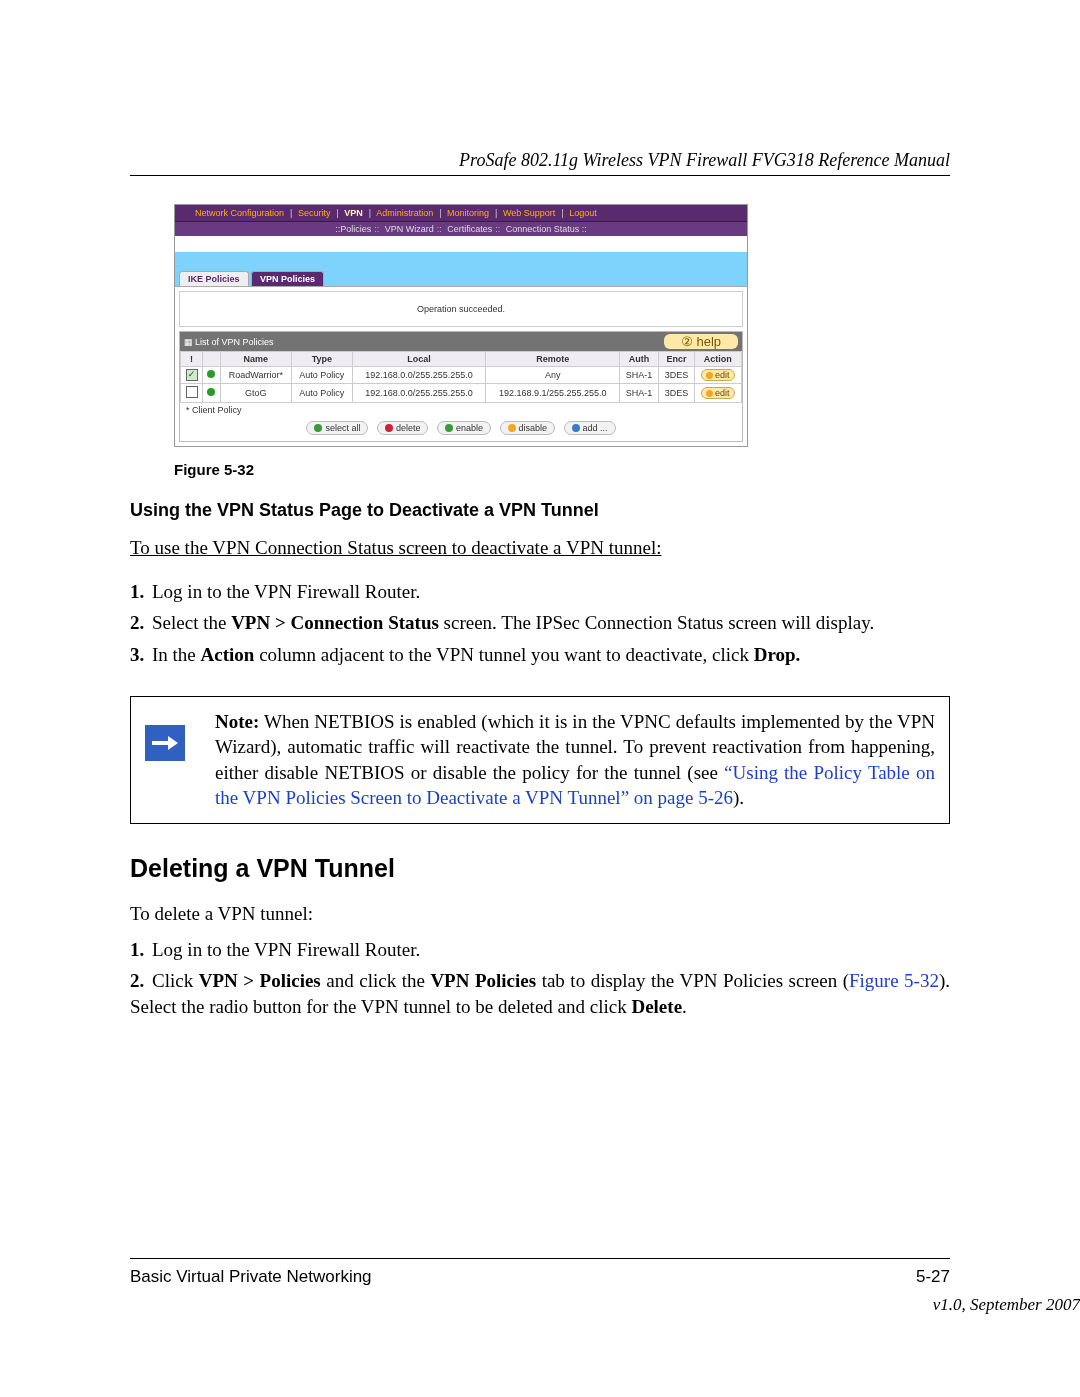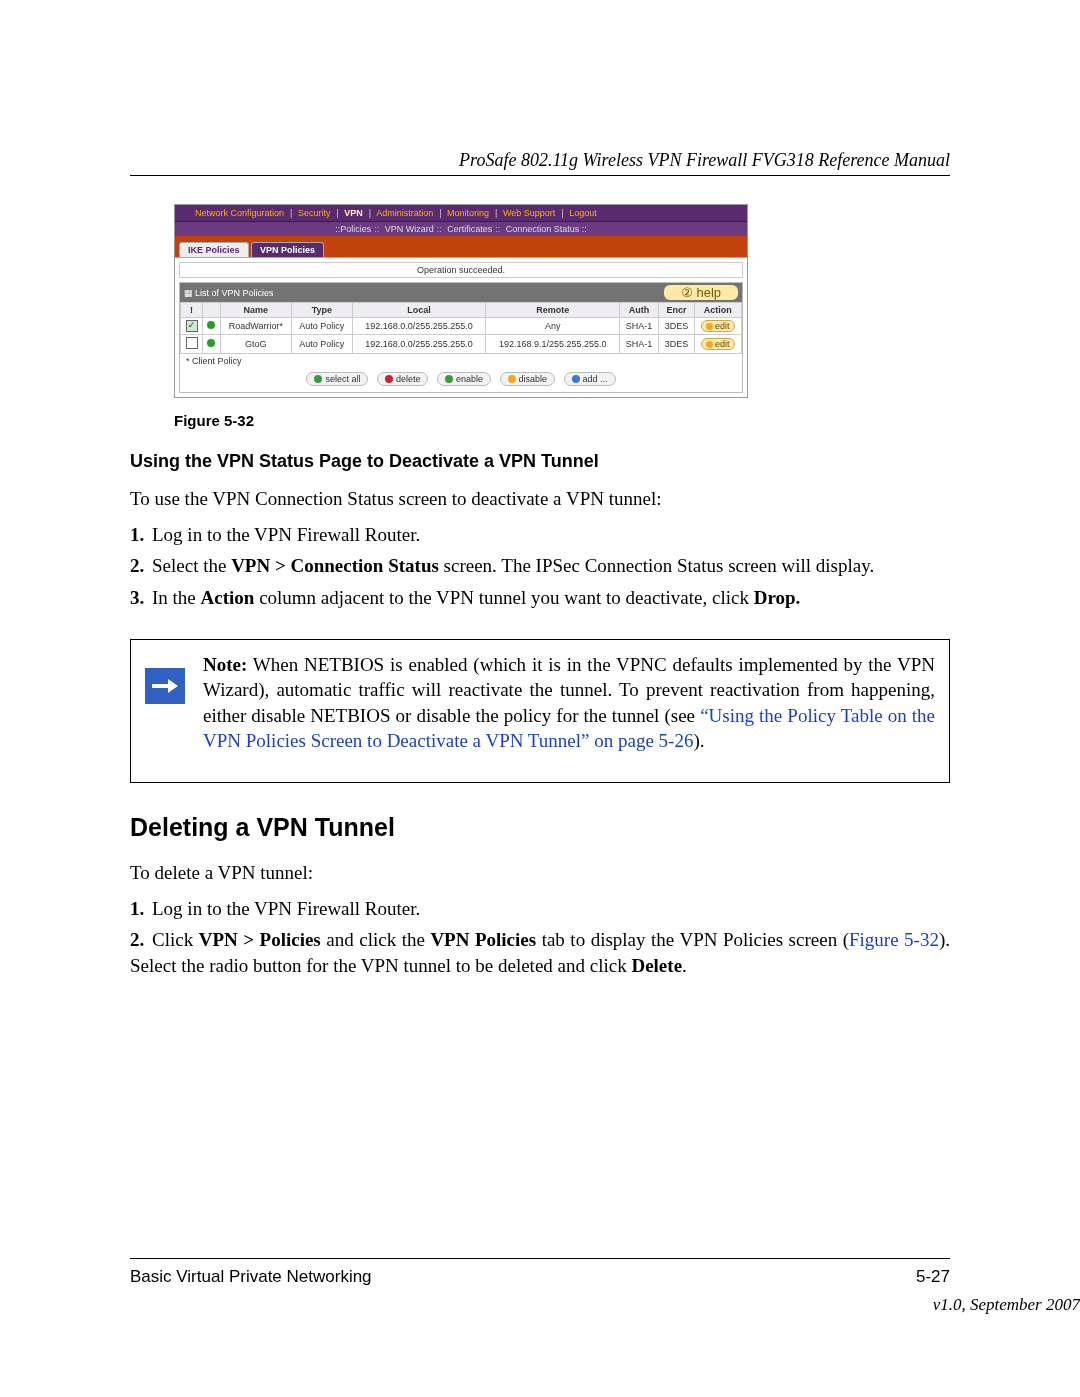--- a/index.html
+++ b/index.html
@@ -47,23 +47,23 @@
   }
   .section-heading {
     font-family: Arial, Helvetica, sans-serif;
     font-weight: bold;
     font-size: 25px;
     margin: 30px 0 18px 0;
   }
   .note-box {
     border: 1px solid #000;
     margin: 28px 0 8px 0;
-    padding: 12px 14px 28px 14px;
+    padding: 12px 14px 12px 14px;
     display: flex;
-    gap: 18px;
+    gap: 30px;
     align-items: flex-start;
   }
   .note-icon {
     width: 40px; height: 36px;
     background: #3060c0;
     display:flex; align-items:center; justify-content:center;
     margin-top: 16px;
     flex-shrink:0;
   }
   .note-icon svg { width: 30px; height: 18px; }
@@ -91,41 +91,42 @@
   .nav1 .sel { color:#fff8b0; font-weight:bold;}
   .nav2 {
     background: #6a3a80;
     padding: 2px 6px;
     color: #ddd;
     text-align:center;
     font-size:9px;
   }
   .nav2 .sep{ color:#bbb; margin:0 3px;}
   .tabs {
-    background: #c2410c;
-    padding: 6px 4px 0 4px;
+    background: #7dd3fc;
+    padding: 19px 4px 0 4px;
     border-bottom:1px solid #aaa;
+    margin-top:16px;
   }
   .tab {
     display:inline-block;
     padding: 2px 8px;
     border:1px solid #aaa;
     border-bottom:none;
     background:#eee;
     color:#5a2a6e;
     font-weight:bold;
     border-radius:3px 3px 0 0;
     font-size:9px;
   }
   .tab.active { background:#5a2a6e; color:#fff; }
   .opmsg {
     background:#fff;
     border:1px solid #ccc;
     margin:4px;
-    padding:2px;
+    padding:12px;
     text-align:center;
     font-size:9px;
     color:#333;
   }
   .panel {
     margin:2px 4px 4px 4px;
     border:1px solid #bbb;
   }
   .panel-head {
     background:#737373;
@@ -284,21 +285,21 @@
         <span class="pillbtn">
             <span class="ico b"></span>
             <span>add ...</span>
           </span>
       </div>
     </div>
   </div>
   <div class="figcap">Figure 5-32</div>
 
   <div class="subheading">Using the VPN Status Page to Deactivate a VPN Tunnel</div>
-  <div class="body-text" style="margin-bottom:10px;">To use the VPN Connection Status screen to deactivate a VPN tunnel:</div>
+  <div class="body-text" style="margin-bottom:18px;text-decoration:underline;">To use the VPN Connection Status screen to deactivate a VPN tunnel:</div>
 
   <div class="body-text num-item">
     <span class="num">1.</span><span>Log in to the VPN Firewall Router.</span>
   </div>
   <div class="body-text num-item">
     <span class="num">2.</span><span>Select the </span><span class="bold">VPN &gt; Connection Status</span><span> screen. The IPSec Connection Status screen will display.</span>
   </div>
   <div class="body-text num-item">
     <span class="num">3.</span><span>In the </span><span class="bold">Action</span><span> column adjacent to the VPN tunnel you want to deactivate, click </span><span class="bold">Drop.</span>
   </div>

